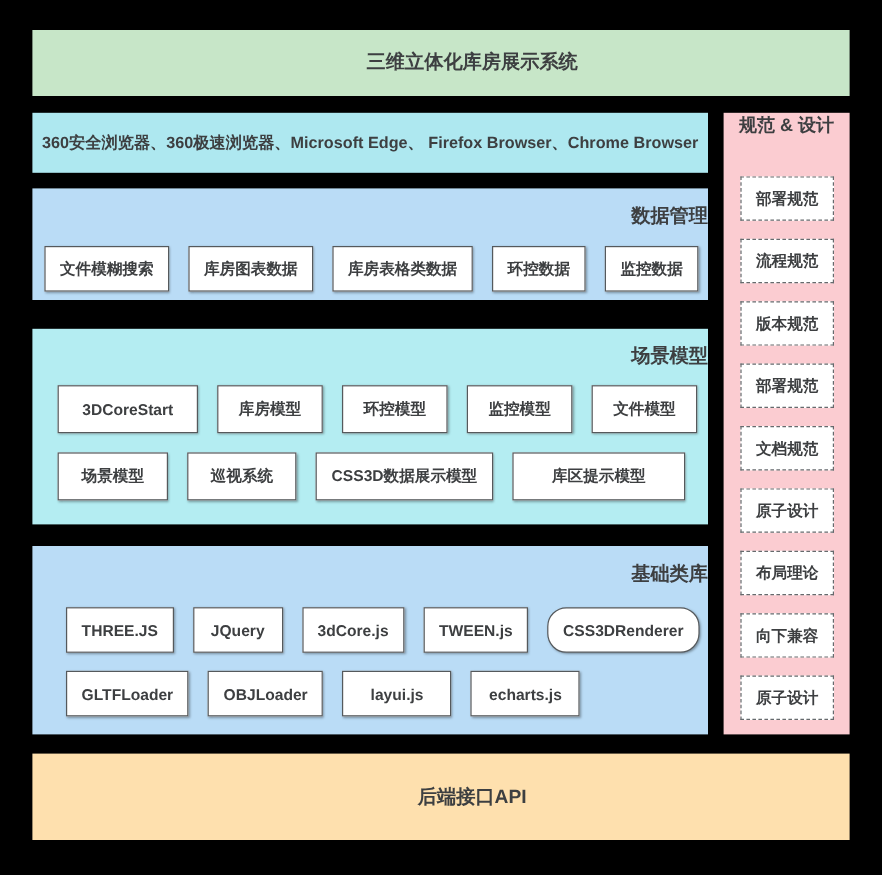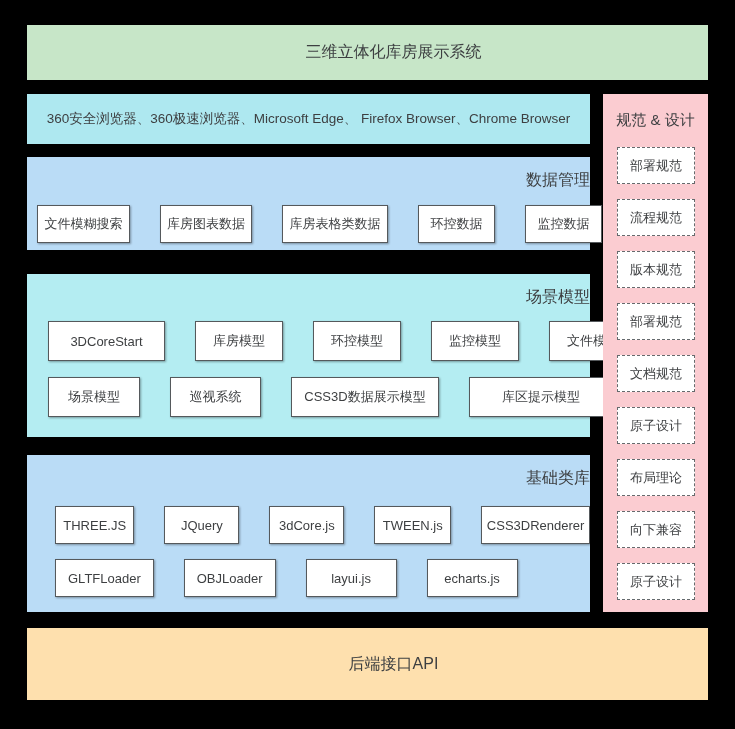--- a/index.html
+++ b/index.html
@@ -2,21 +2,21 @@
 <html><head>
 <meta charset="utf-8">
 <style>
   html, body { margin: 0; padding: 0; background: #000; }
   body {
     width: 735px; height: 729px;
     font-family: "Liberation Sans", sans-serif;
     color: #3d3f41;
     overflow: hidden;
   }
-  .canvas { position: relative; width: 735px; height: 729px; background: #000; }
+  .canvas { position: relative; width: 735px; height: 729px; background: #000; font-weight: bold; }
 
   .bar, .panel { position: absolute; box-sizing: border-box; }
 
   .green  { background: #c7e6c8; }
   .cyan   { background: #aee8f0; }
   .cyan2  { background: #b4edf2; }
   .blue   { background: #badcf6; }
   .pink   { background: #fbccd1; }
   .orange { background: #fee0ae; }
 
@@ -32,21 +32,21 @@
   .specs       { left: 603px; top: 94px; width: 105px; height: 518px; }
   .api-bar     { left: 27px; top: 628px; width: 681px; height: 72px;
                  display: flex; align-items: center; justify-content: center;
                  font-size: 16px; }
 
   
   .shift { transform: translateX(26px); }
 
   .sec-title { text-align: right; padding-top: 13px; font-size: 16px; }
 
-  .row { display: flex; gap: 30px; align-items: flex-end; }
+  .row { display: flex; gap: 16px; align-items: flex-end; }
   .data-row  { margin: 14px 0 0 10px; }
   .scene-r1  { margin: 13px 0 0 21px; }
   .scene-r2  { margin: 16px 0 0 21px; }
   .base-r1   { margin: 17px 0 0 28px; }
   .base-r2   { margin: 15px 0 0 28px; }
 
   .box {
     box-sizing: border-box;
     background: #fff;
     border: 1px solid #55595c;
@@ -66,24 +66,24 @@
   .data-row .box:nth-child(3) { min-width: 106px; }
   .data-row .box:nth-child(4) { min-width: 77px; }
   .data-row .box:nth-child(5) { min-width: 77px; }
   .scene-r1 .box:nth-child(1) { min-width: 117px; }
   .scene-r1 .box:nth-child(n+2) { min-width: 88px; }
   .scene-r2 .box:nth-child(1) { min-width: 92px; }
   .scene-r2 .box:nth-child(2) { min-width: 91px; }
   .scene-r2 .box:nth-child(3) { min-width: 148px; }
   .scene-r2 .box:nth-child(4) { min-width: 144px; }
   .base-r1 .box { min-width: 75px; }
-  .base-r1 .box:nth-child(5) { min-width: 107px; }
+  .base-r1 .box:nth-child(5) { min-width: 107px; border-radius: 16px; }
   .base-r2 .box { min-width: 91px; }
 
-  .specs-title { text-align: center; padding-top: 17px; font-size: 15px; }
+  .specs-title { text-align: center; padding-top: 1px; font-size: 15px; }
   .specs-list {
     position: absolute; left: 14px; right: 13px; top: 53px; bottom: 12px;
     display: flex; flex-direction: column; justify-content: space-between;
   }
   .dashed-box {
     box-sizing: border-box;
     background: #fff;
     border: 1px dashed #666a6d;
     height: 37px;
     display: flex; align-items: center; justify-content: center;

